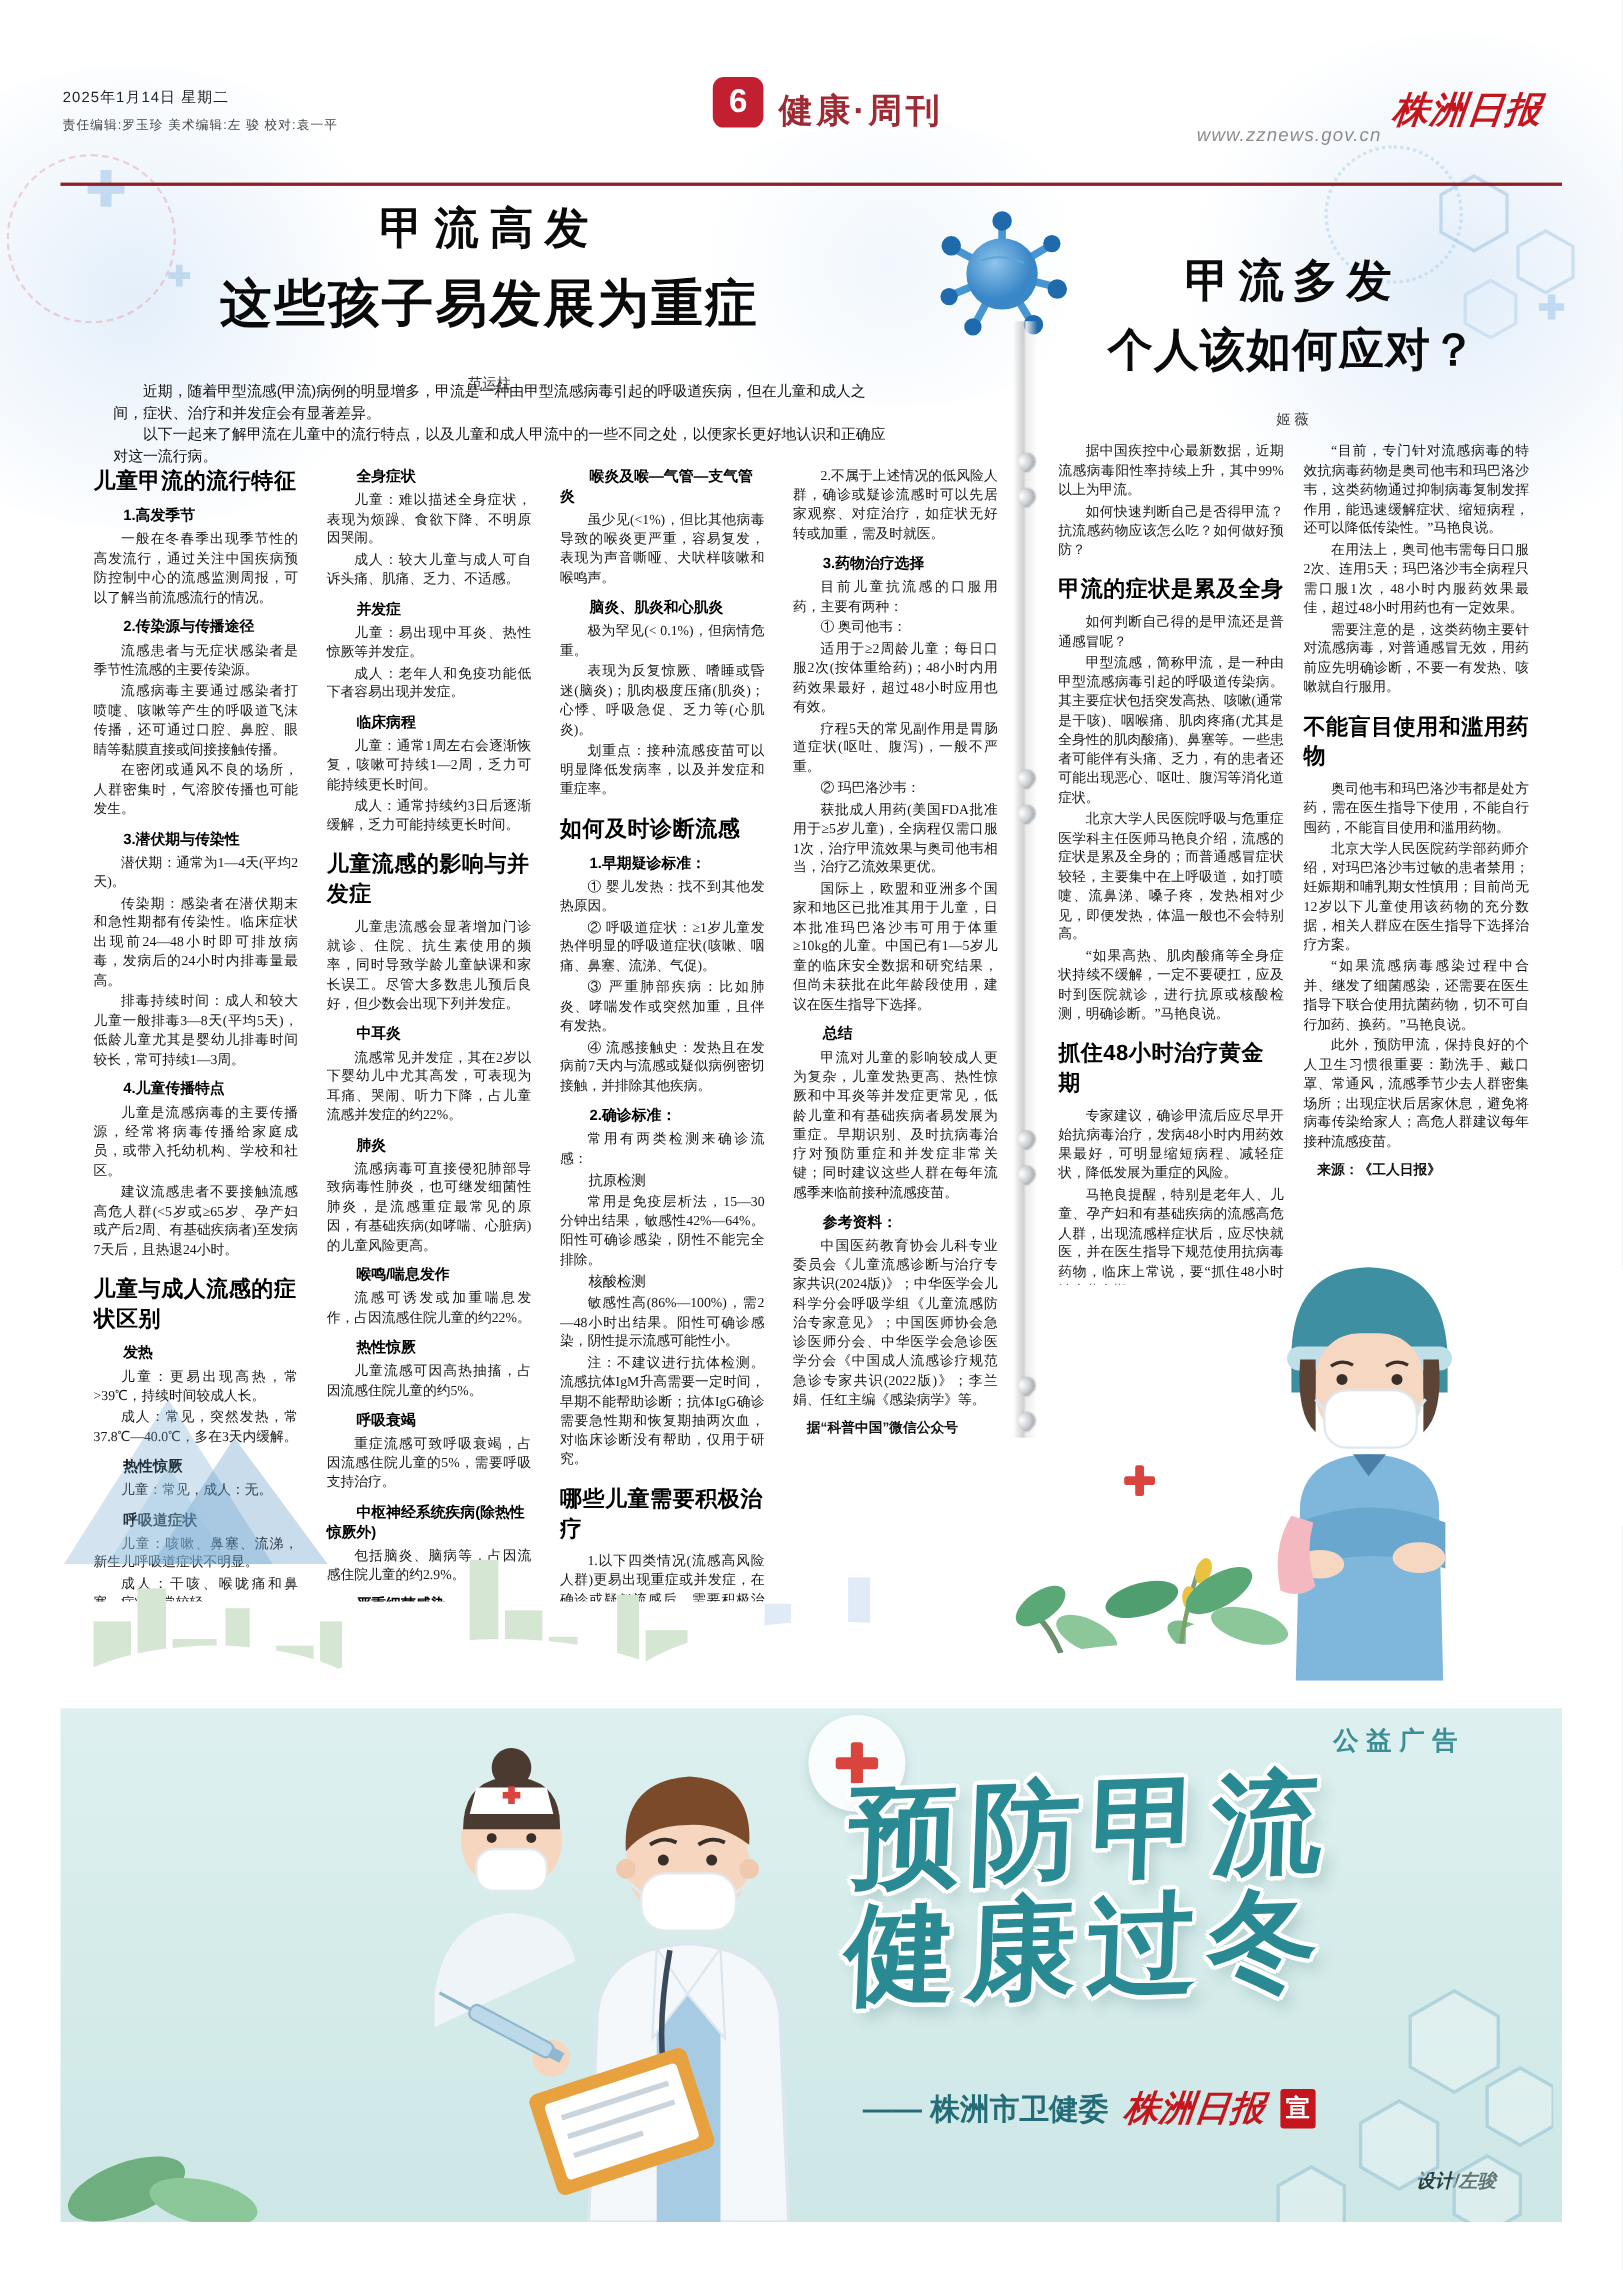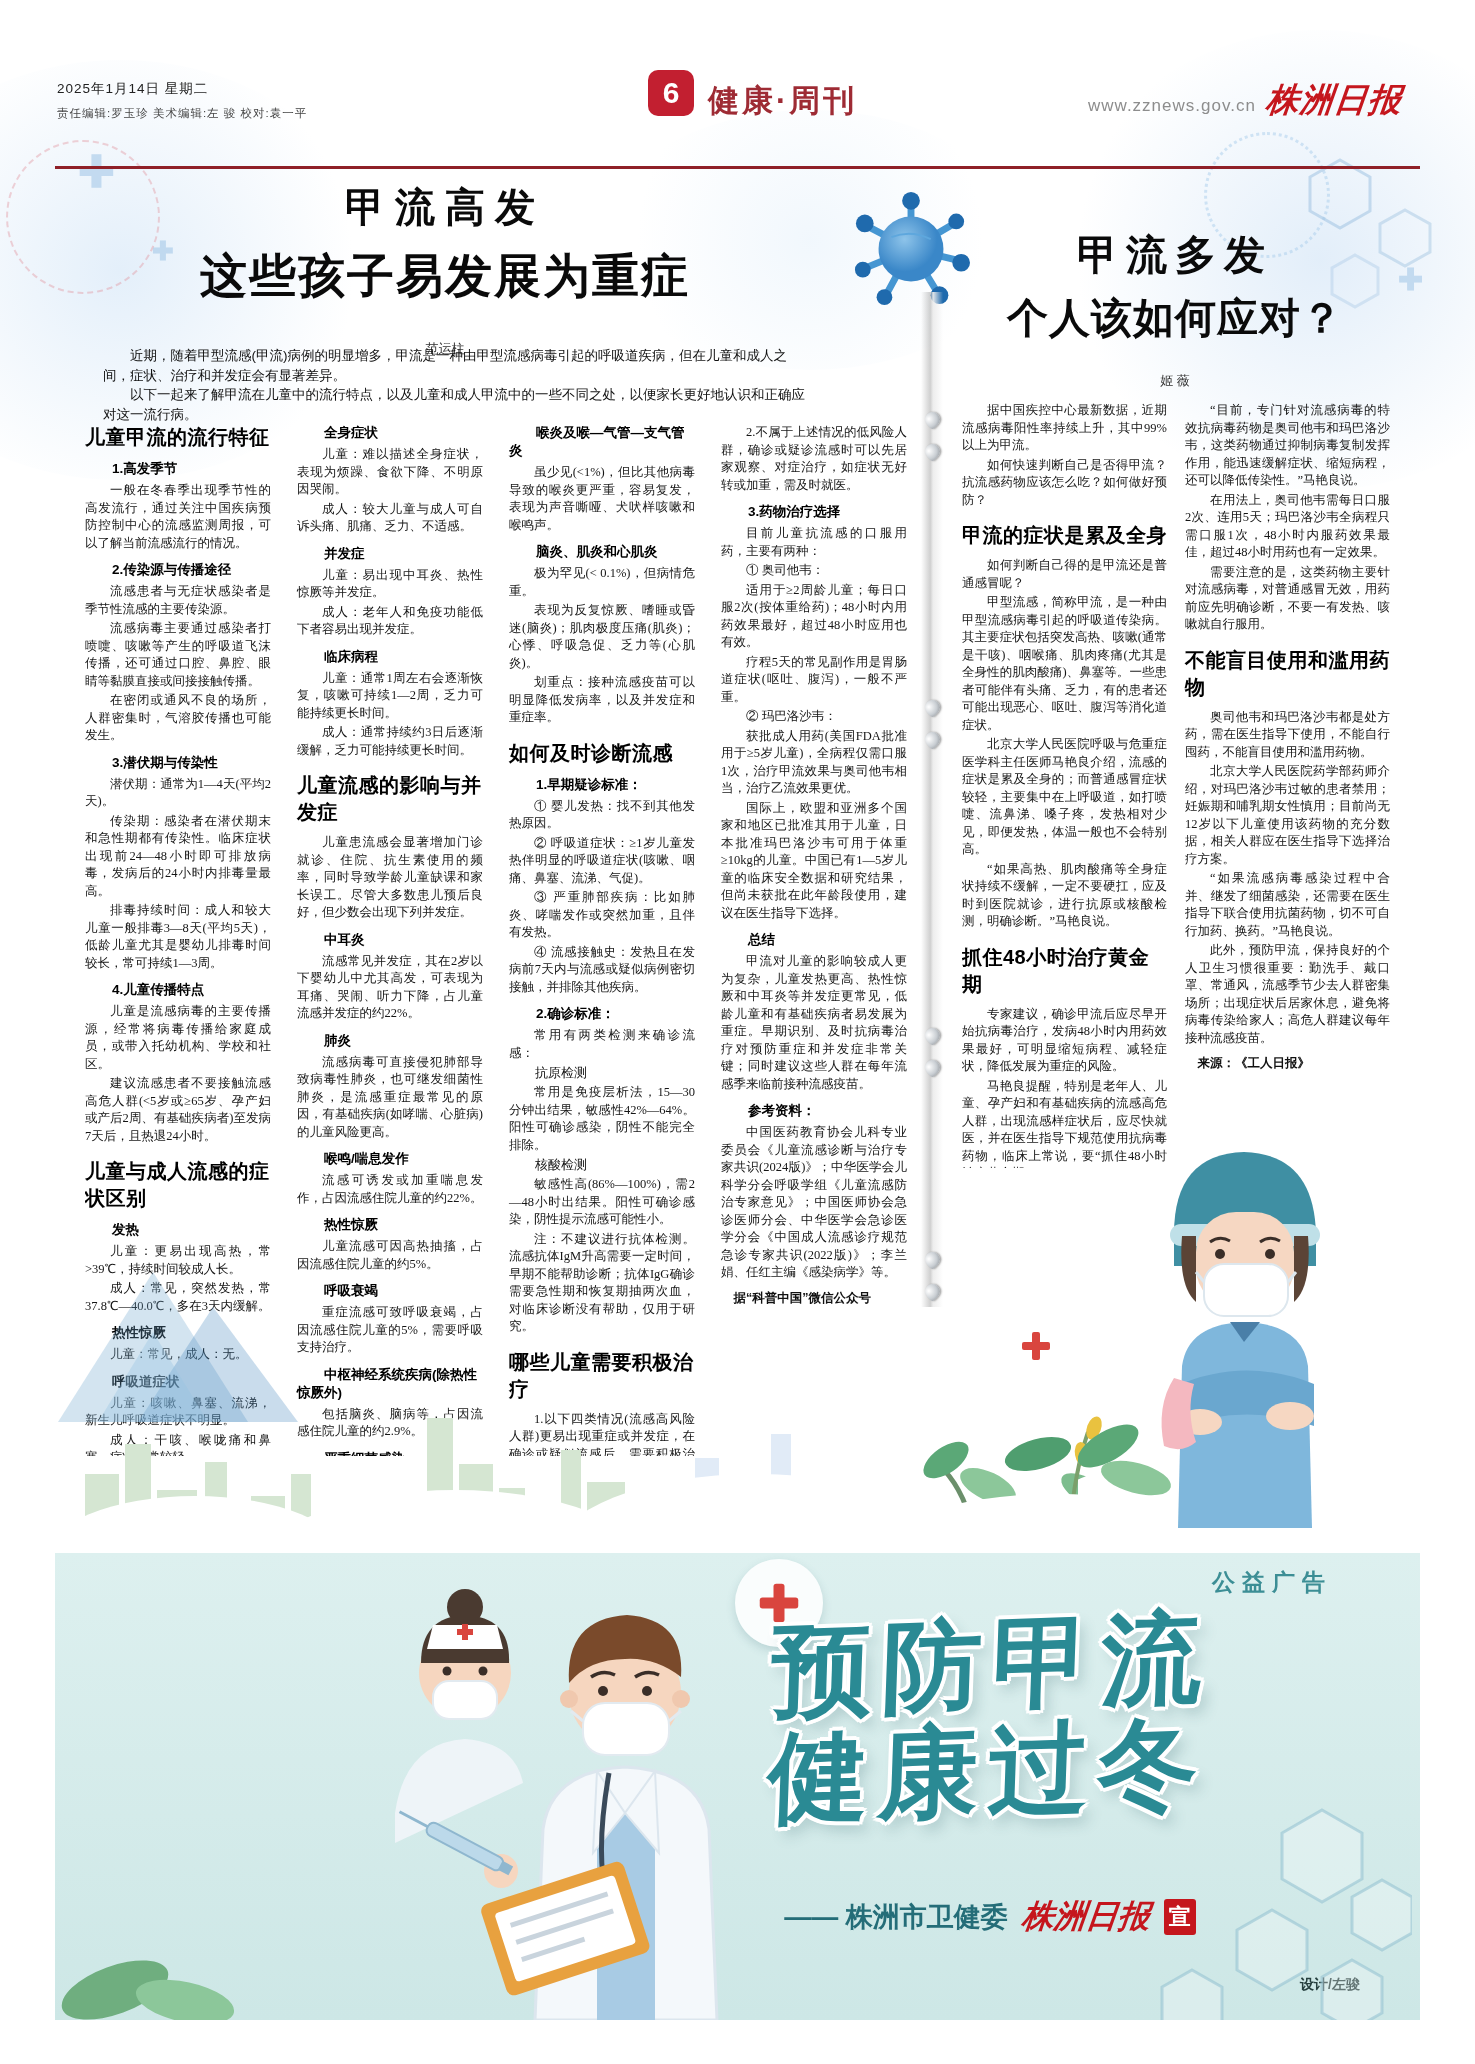--- a/index.html
+++ b/index.html
@@ -12,21 +12,21 @@
   .blob3{left:600px;top:110px;width:420px;height:260px;background:radial-gradient(circle,rgba(224,238,250,.45),rgba(224,238,250,0) 70%);}
   .dec-cross{position:absolute;color:rgba(165,200,232,.6);font-weight:bold;}
   .dec-arc{position:absolute;border:2px dashed rgba(225,145,155,.4);border-radius:50%;}
   .dec-ring{position:absolute;border:3px dotted rgba(170,205,235,.5);border-radius:50%;}
   
   .hdr-date{position:absolute;left:57px;top:80px;font-size:13.5px;color:#222;letter-spacing:1px;}
   .hdr-editors{position:absolute;left:57px;top:106px;font-size:11.5px;color:#444;letter-spacing:1px;}
   .hdr-badge{position:absolute;left:648px;top:70px;width:46px;height:46px;background:#c21f30;color:#fff;
              border-radius:10px;font-size:30px;font-weight:bold;display:flex;align-items:center;justify-content:center;}
   .hdr-section{position:absolute;left:708px;top:80px;font-size:31px;font-weight:bold;color:#9e2b34;letter-spacing:3px;}
-  .hdr-site{position:absolute;left:1088px;top:96px;font-size:17px;color:#8d8d8d;letter-spacing:1px;}
+  .hdr-site{position:absolute;left:1088px;top:113px;font-size:17px;color:#8d8d8d;letter-spacing:1px;font-style:italic;}
   .logo-red{font-family:"Liberation Serif",serif;font-weight:bold;font-style:italic;color:#c5161d;transform:skewX(-6deg);display:inline-block;}
   .hdr-logo{position:absolute;left:1266px;top:78px;font-size:33px;letter-spacing:1px;}
   .hdr-rule{position:absolute;left:55px;top:166px;width:1365px;height:3px;background:#8f2028;}
   
   .m-title{position:absolute;left:95px;top:180px;width:700px;text-align:center;font-weight:bold;color:#0a0a0a;}
   .m-title .l1{font-size:40px;letter-spacing:10px;}
   .m-title .l2{font-size:47px;letter-spacing:2px;margin-top:10px;}
   .m-byline{position:absolute;left:95px;top:340px;width:700px;text-align:center;font-size:13px;color:#333;}
   .m-intro{position:absolute;left:103px;top:346px;width:702px;font-size:13.5px;line-height:1.45;color:#111;}
   .m-intro p{text-indent:2em;margin:0;}
@@ -64,21 +64,21 @@
       background:linear-gradient(180deg,#ddf0ef,#cde7e6);overflow:hidden;}
   .ad-label{position:absolute;right:88px;top:14px;font-size:23px;color:#3c8e95;letter-spacing:7px;font-weight:bold;}
   .ad-slogan{position:absolute;left:545px;top:58px;width:780px;text-align:center;font-weight:bold;color:#2a8a94;
              transform:rotate(-2deg) skewX(-4deg);}
   .ad-slogan .s{font-size:100px;letter-spacing:10px;line-height:1.06;
      text-shadow:3px 3px 0 #fff,-3px -3px 0 #fff,3px -3px 0 #fff,-3px 3px 0 #fff,0 4px 0 #fff,4px 0 0 #fff,0 -4px 0 #fff,-4px 0 0 #fff,7px 9px 14px rgba(40,90,100,.25);}
   .ad-attrib{position:absolute;left:545px;top:342px;width:780px;display:flex;align-items:center;justify-content:center;gap:14px;
              font-size:27px;font-weight:bold;color:#246d78;}
   .ad-attrib .logo-red{font-size:32px;}
   .ad-seal{background:#c5161d;color:#fff;font-size:22px;padding:3px 5px;border-radius:3px;font-weight:bold;}
-  .ad-designer{position:absolute;right:60px;bottom:26px;font-size:14px;color:#27403f;font-weight:bold;}
+  .ad-designer{position:absolute;right:60px;bottom:26px;font-size:17px;color:#27403f;font-weight:bold;font-style:italic;}
   .ad-figs{position:absolute;left:270px;top:0;width:500px;height:467px;}
   .ad-cross{position:absolute;left:680px;top:6px;width:88px;height:88px;border-radius:50%;background:rgba(255,255,255,.85);
             display:flex;align-items:center;justify-content:center;box-shadow:0 4px 10px rgba(60,110,120,.2);}
   .ad-hex{position:absolute;right:8px;bottom:0;width:390px;height:250px;}
   .ad-leaf{position:absolute;left:0;bottom:0;width:220px;height:150px;}
 </style>
 </head>
 <body>
 
 <div id="page">

